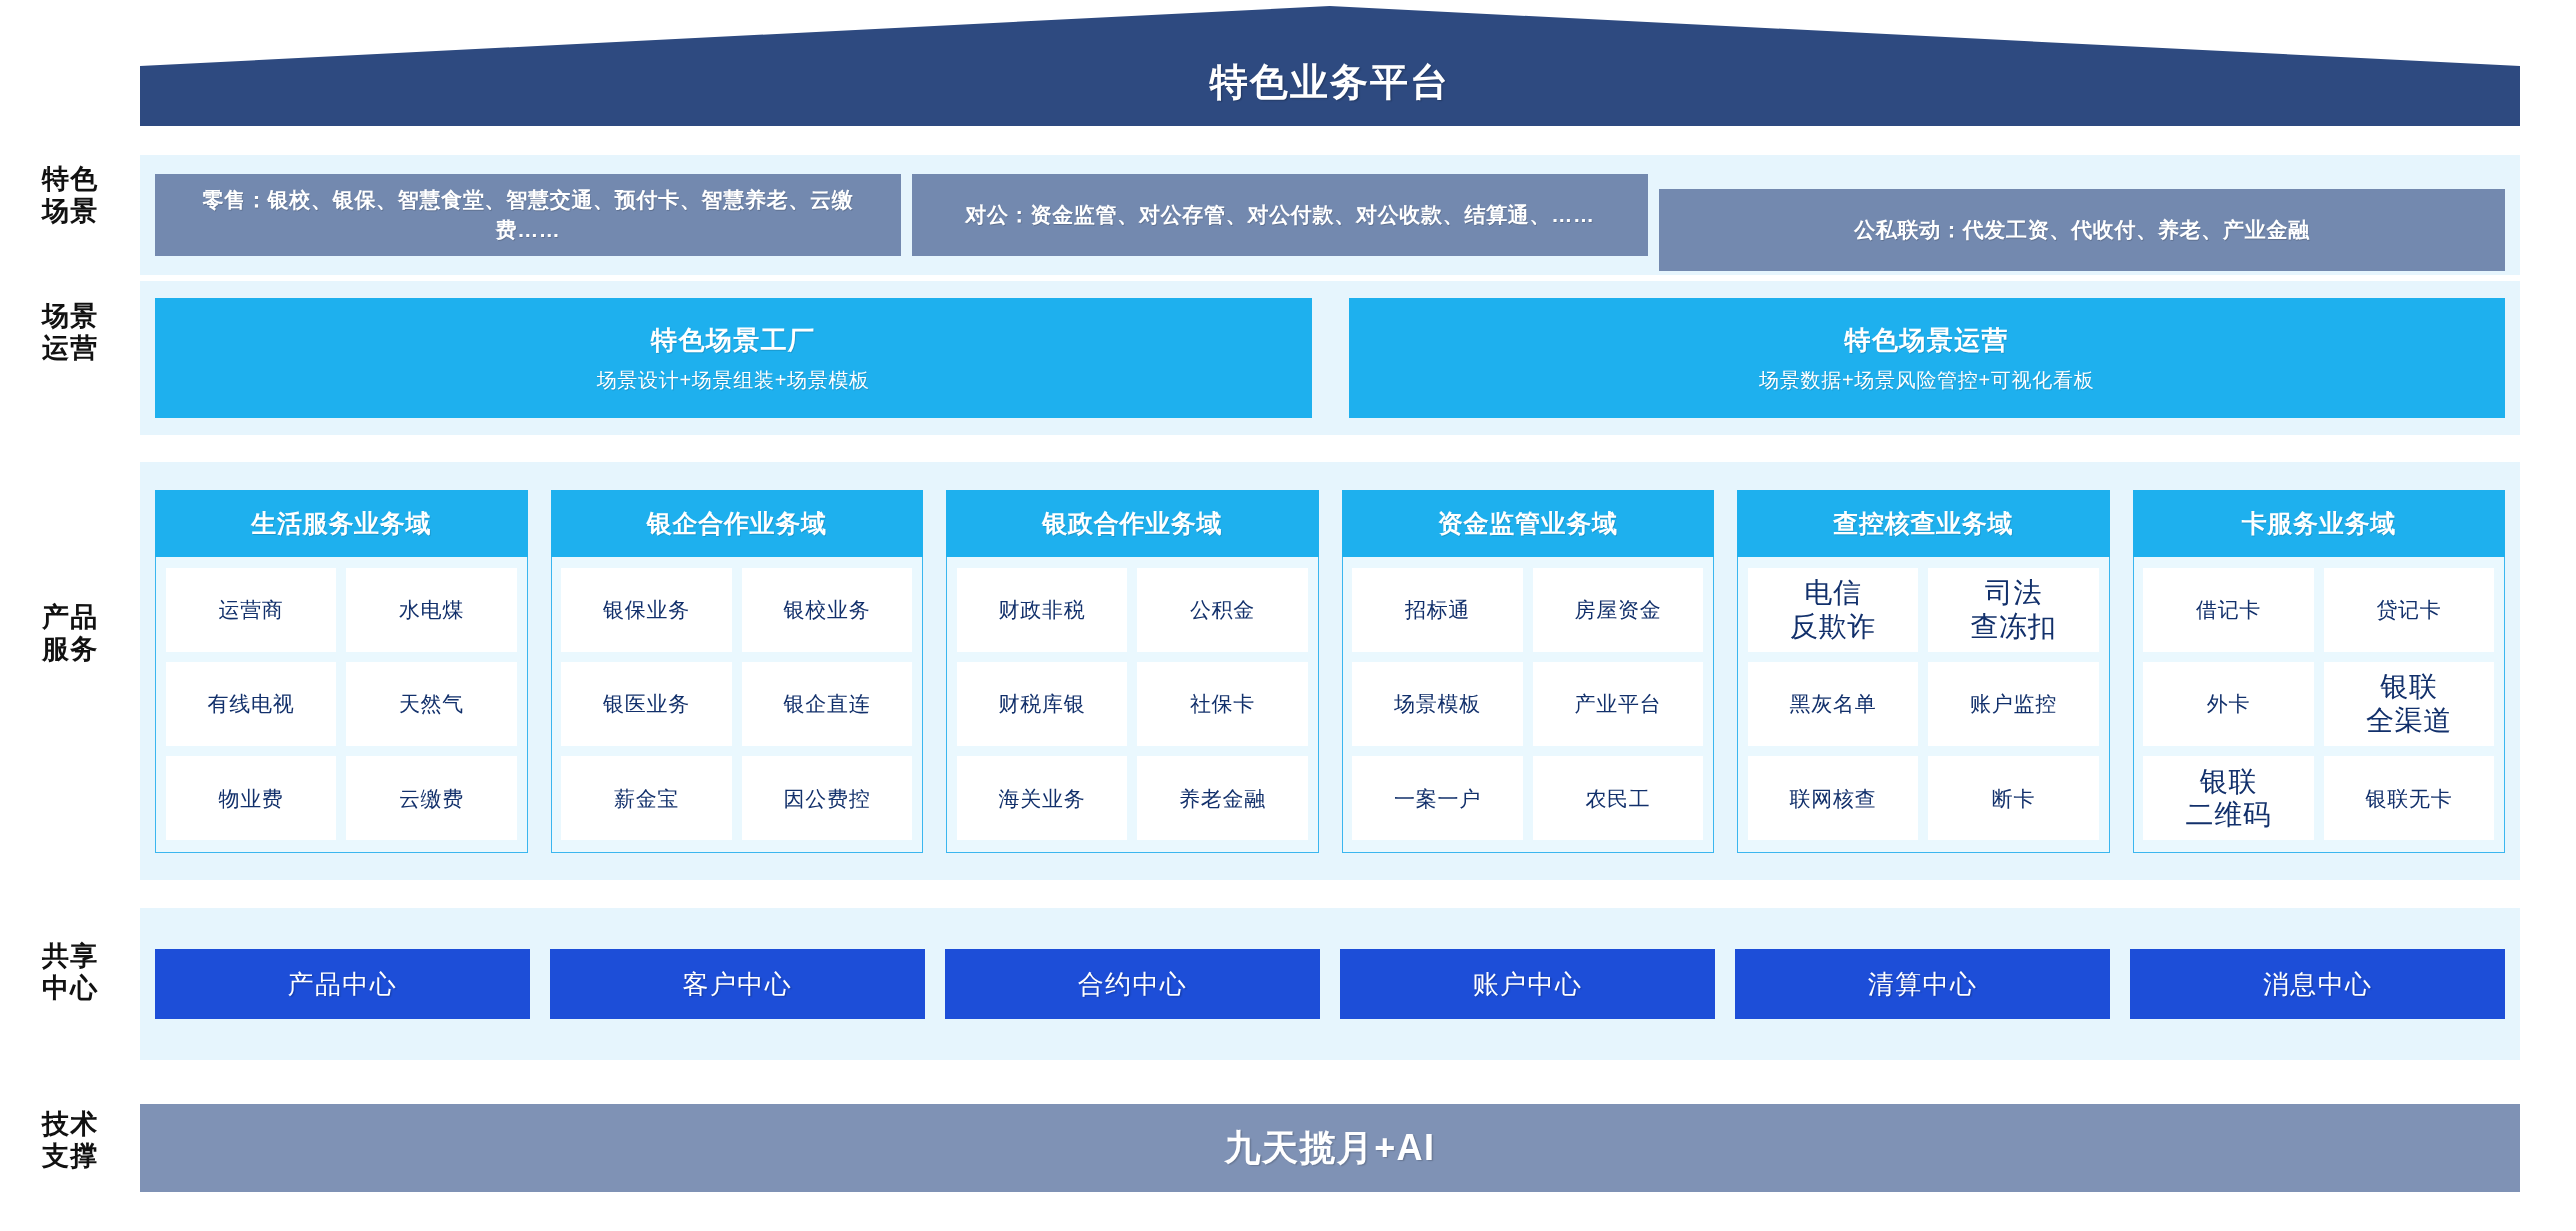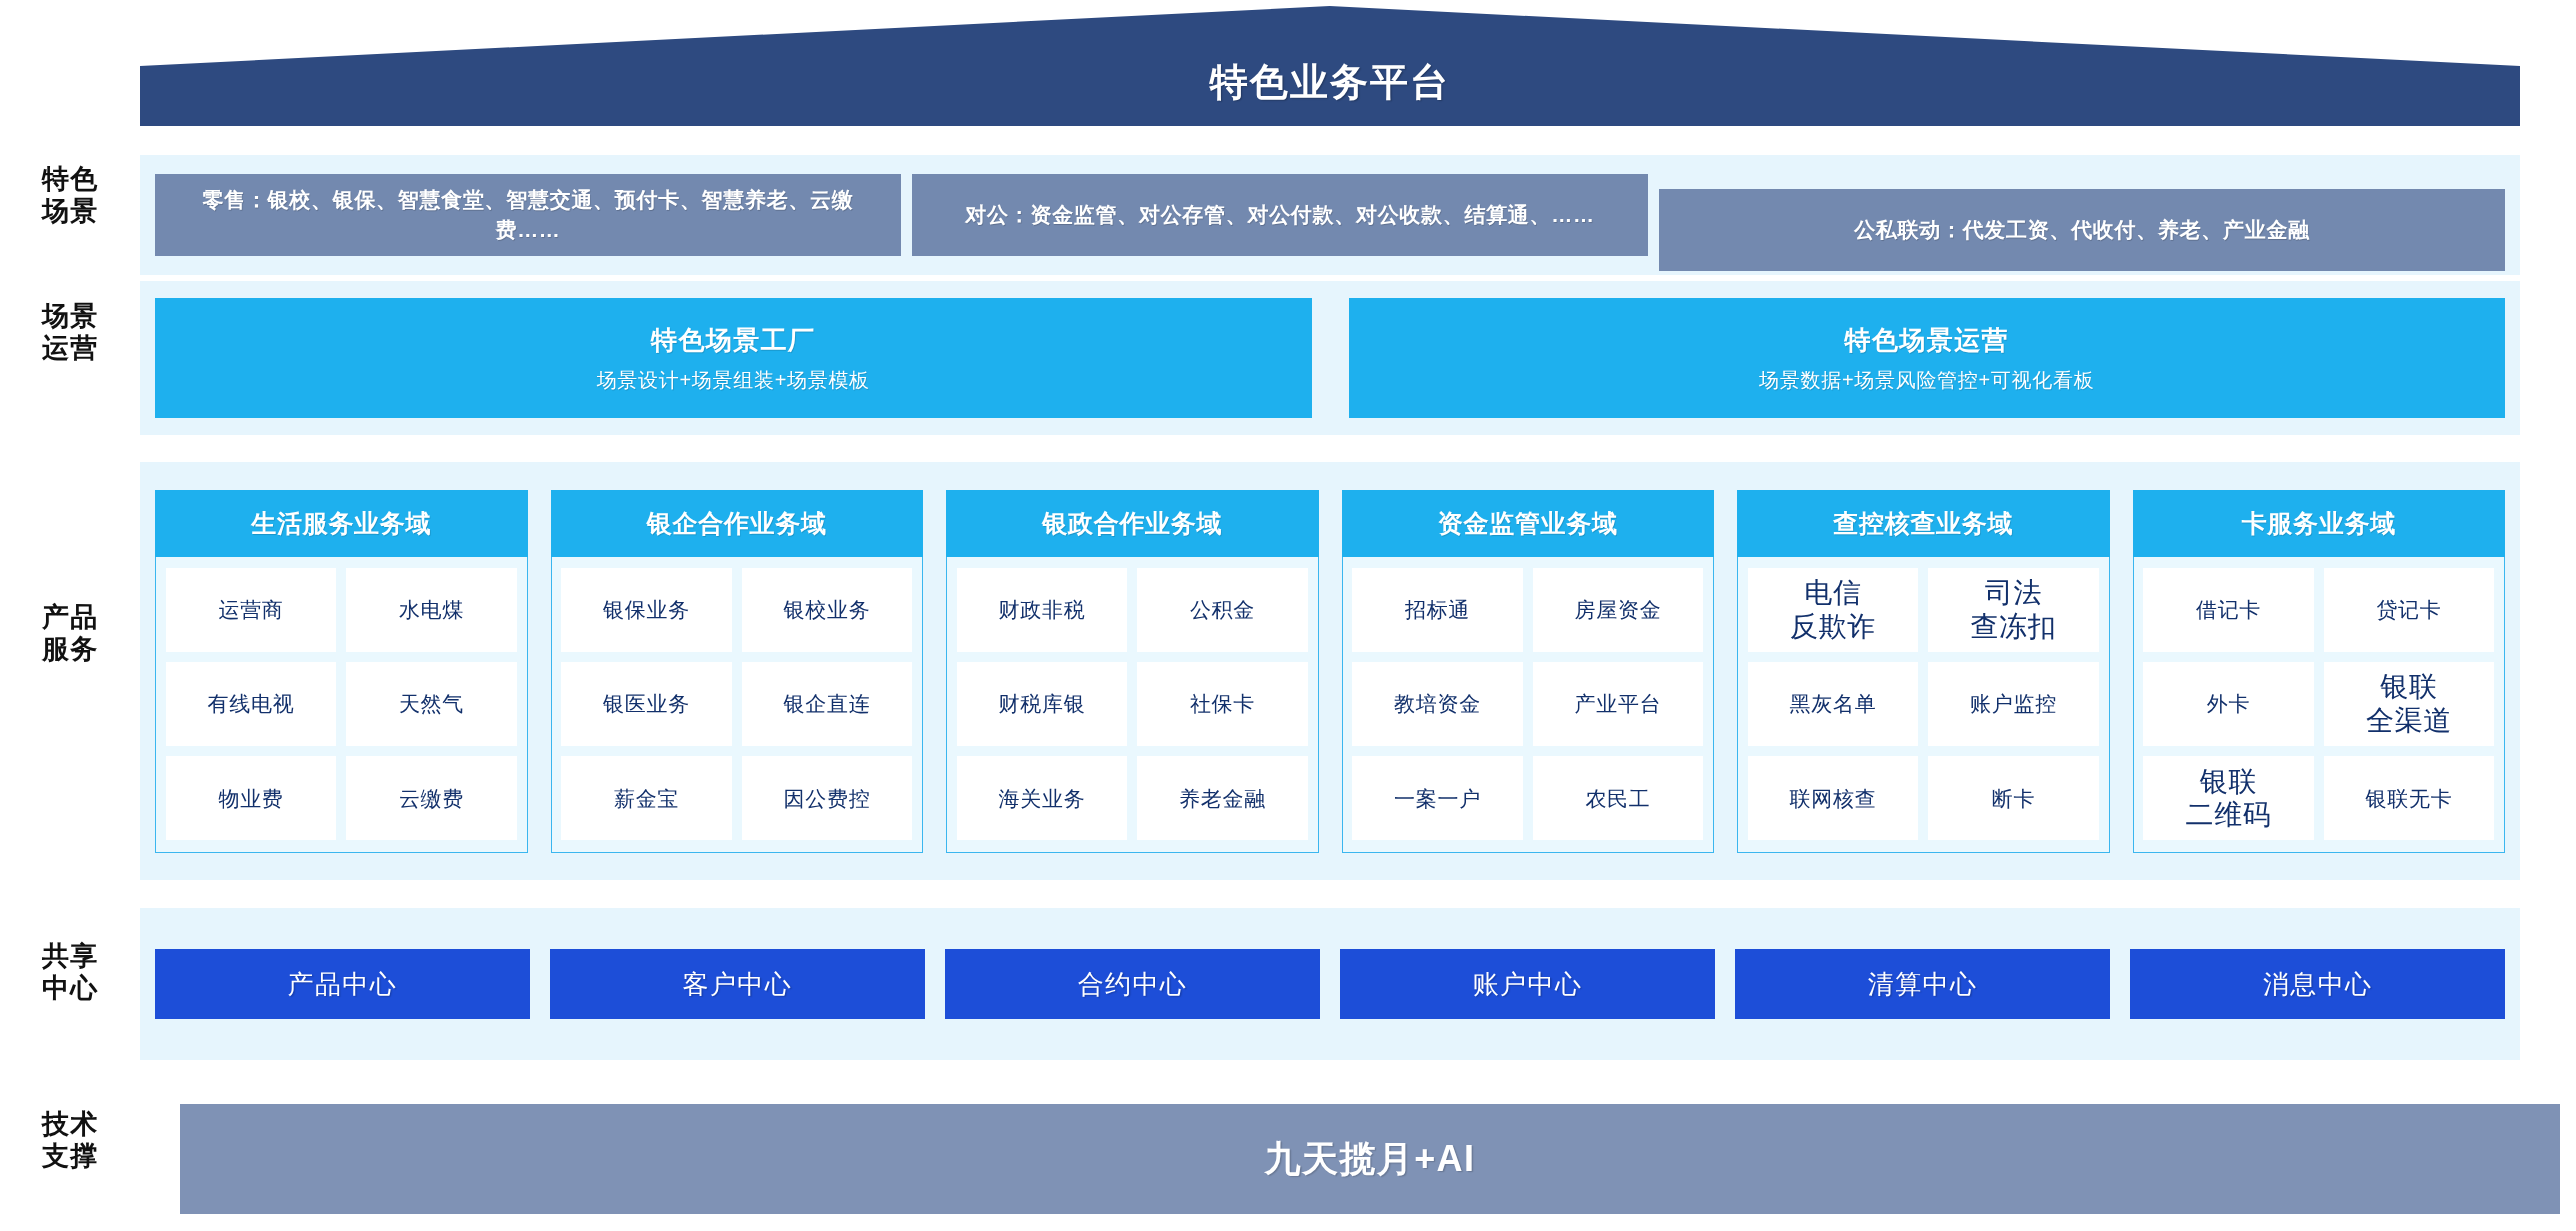--- a/index.html
+++ b/index.html
@@ -148,21 +148,21 @@
           <div class="cell">海关业务</div>
           <div class="cell">养老金融</div>
         </div>
       </div>
 
       <div class="domain">
         <div class="domain-head">资金监管业务域</div>
         <div class="domain-body">
           <div class="cell">招标通</div>
           <div class="cell">房屋资金</div>
-          <div class="cell">教培资金</div>
+          <div class="cell">场景模板</div>
           <div class="cell">产业平台</div>
           <div class="cell">一案一户</div>
           <div class="cell">农民工</div>
         </div>
       </div>
 
       <div class="domain">
         <div class="domain-head">查控核查业务域</div>
         <div class="domain-body">
           <div class="cell two">电信<br>反欺诈</div>
@@ -193,18 +193,18 @@
     <div class="shc-wrap">
       <div class="shc-box">产品中心</div>
       <div class="shc-box">客户中心</div>
       <div class="shc-box">合约中心</div>
       <div class="shc-box">账户中心</div>
       <div class="shc-box">清算中心</div>
       <div class="shc-box">消息中心</div>
     </div>
   </div>
 
-  <div class="band dark" style="top:1104px;height:110px;margin-left:40px;">
+  <div class="band dark" style="top:1104px;height:88px;">
     <div class="tech-text">九天揽月+AI</div>
   </div>
 
 </div>
 
 
 </body></html>

